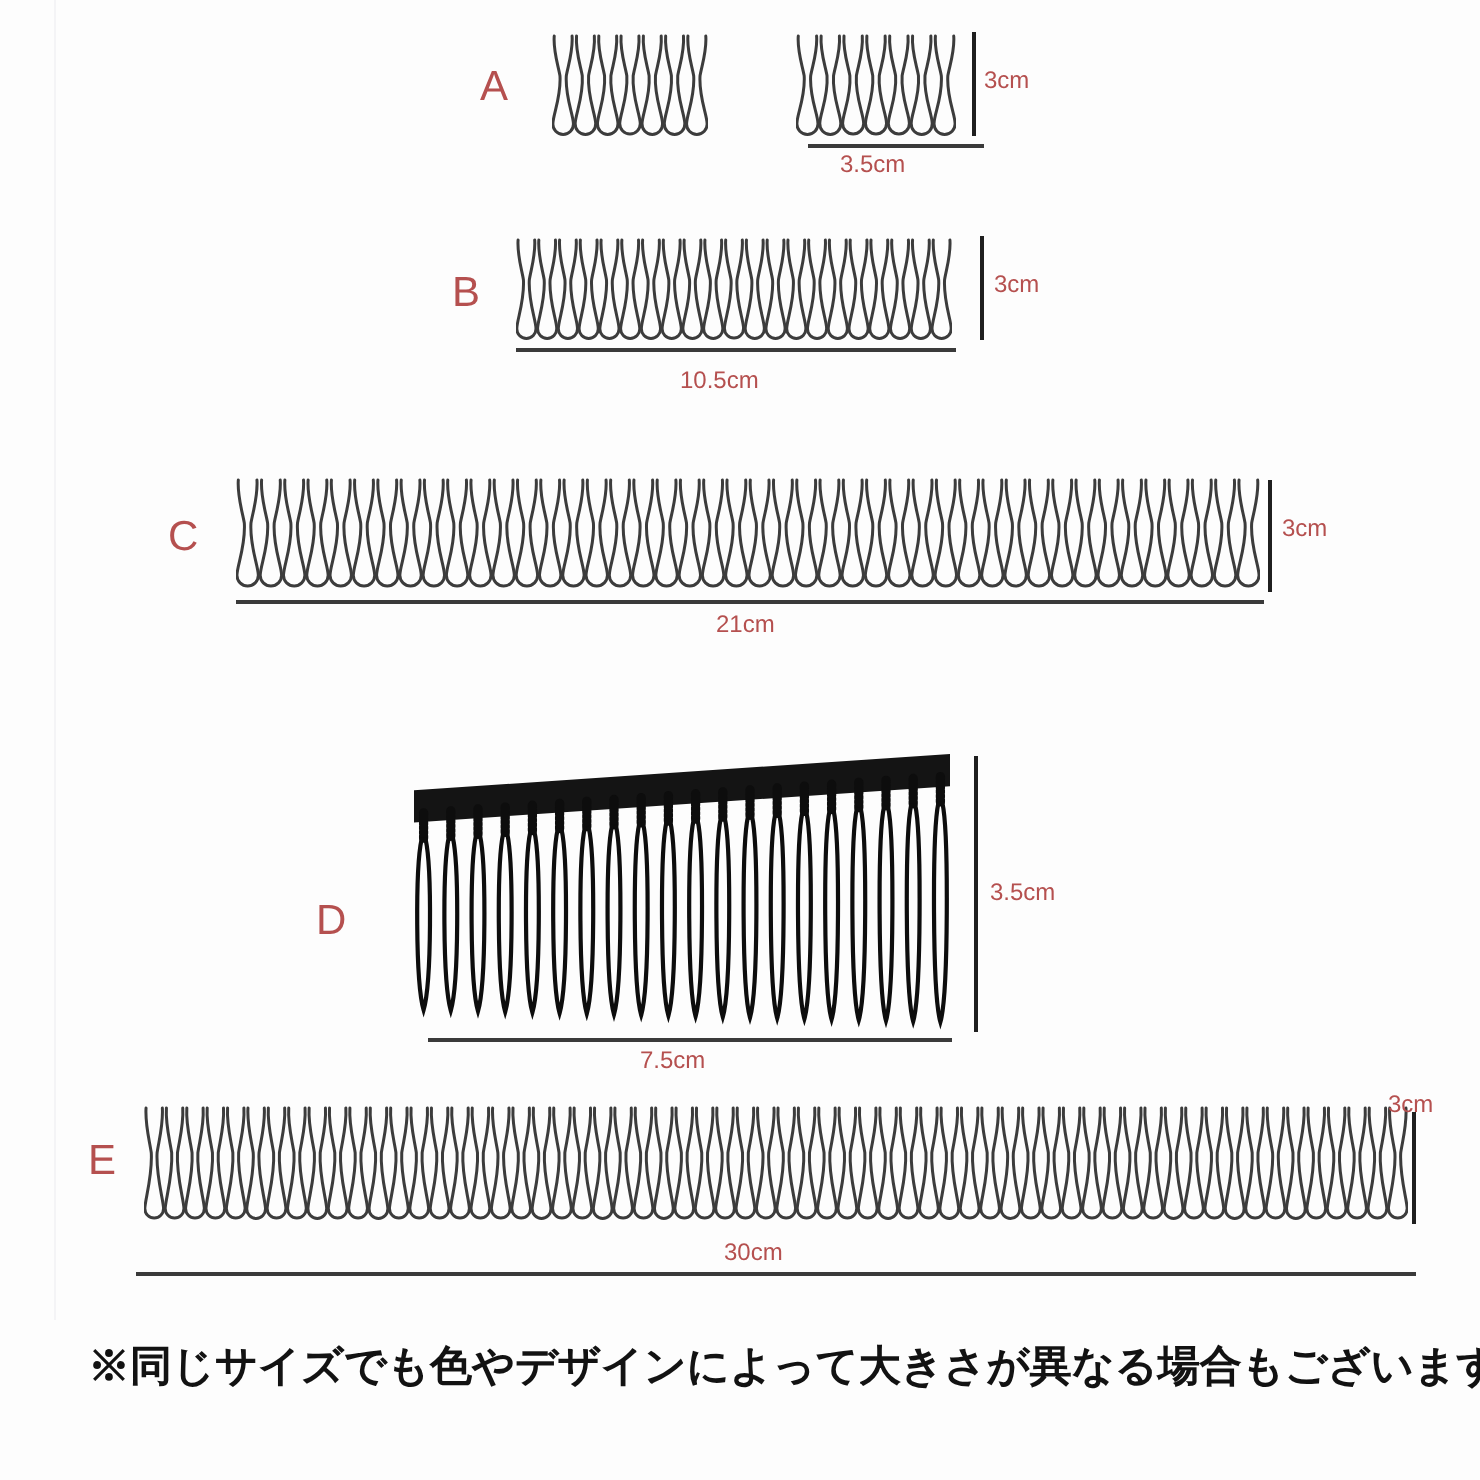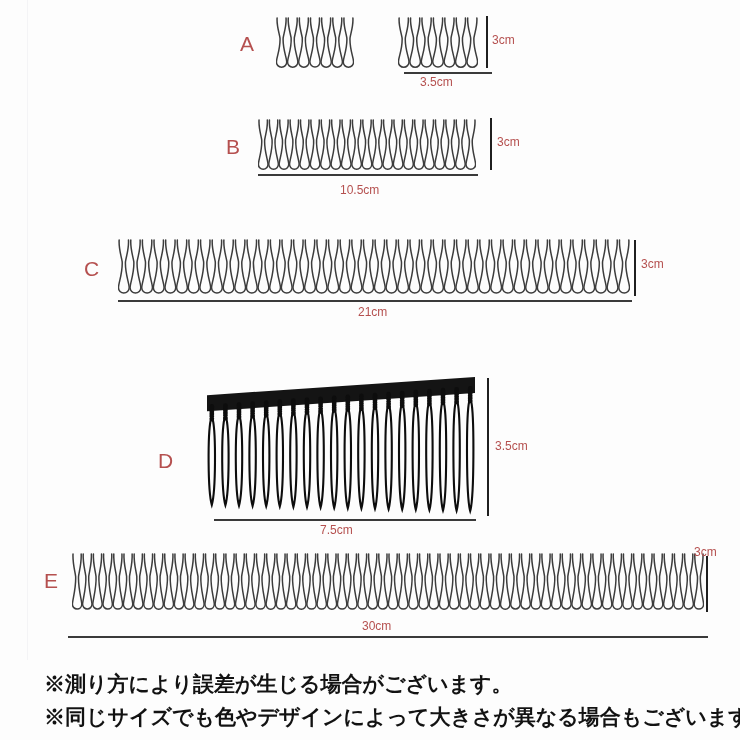--- a/index.html
+++ b/index.html
@@ -266,15 +266,14 @@
         <path d="M 612.63 2 C 612.12 10.44 614.37 18.27 615.26 24.36 C 615.89 35.96 612.02 48.33 612.02 52.31 A 4.69 4.69 0 1 0 621.40 52.31 C 621.40 48.33 617.53 35.96 618.16 24.36 C 619.05 18.27 621.30 10.44 620.79 2" fill="none" stroke="#3c3c3c" stroke-width="1.50" stroke-linecap="round"></path>
         <path d="M 622.83 2 C 622.32 10.44 624.56 18.27 625.45 24.36 C 626.08 35.96 622.21 48.33 622.21 52.31 A 4.69 4.69 0 1 0 631.59 52.31 C 631.59 48.33 627.72 35.96 628.36 24.36 C 629.25 18.27 631.49 10.44 630.98 2" fill="none" stroke="#3c3c3c" stroke-width="1.50" stroke-linecap="round"></path>
       </svg></div>
     <div class="hline" style="left: 68px; top: 636px; width: 640px;"></div>
     <div class="dimlabel" style="left: 362px; top: 620px; text-align: center;">30cm</div>
     <div class="vline" style="left: 706px; top: 556px; height: 56px;"></div>
     <div class="dimlabel" style="left: 694px; top: 546px;">3cm</div>
   </div>
 
 <div class="notes">
-  <div class="note">※測り方により誤差が生じる場合がございます。</div>
   <div class="note">※同じサイズでも色やデザインによって大きさが異なる場合もございます。</div>
 </div>
 
 </body></html>

